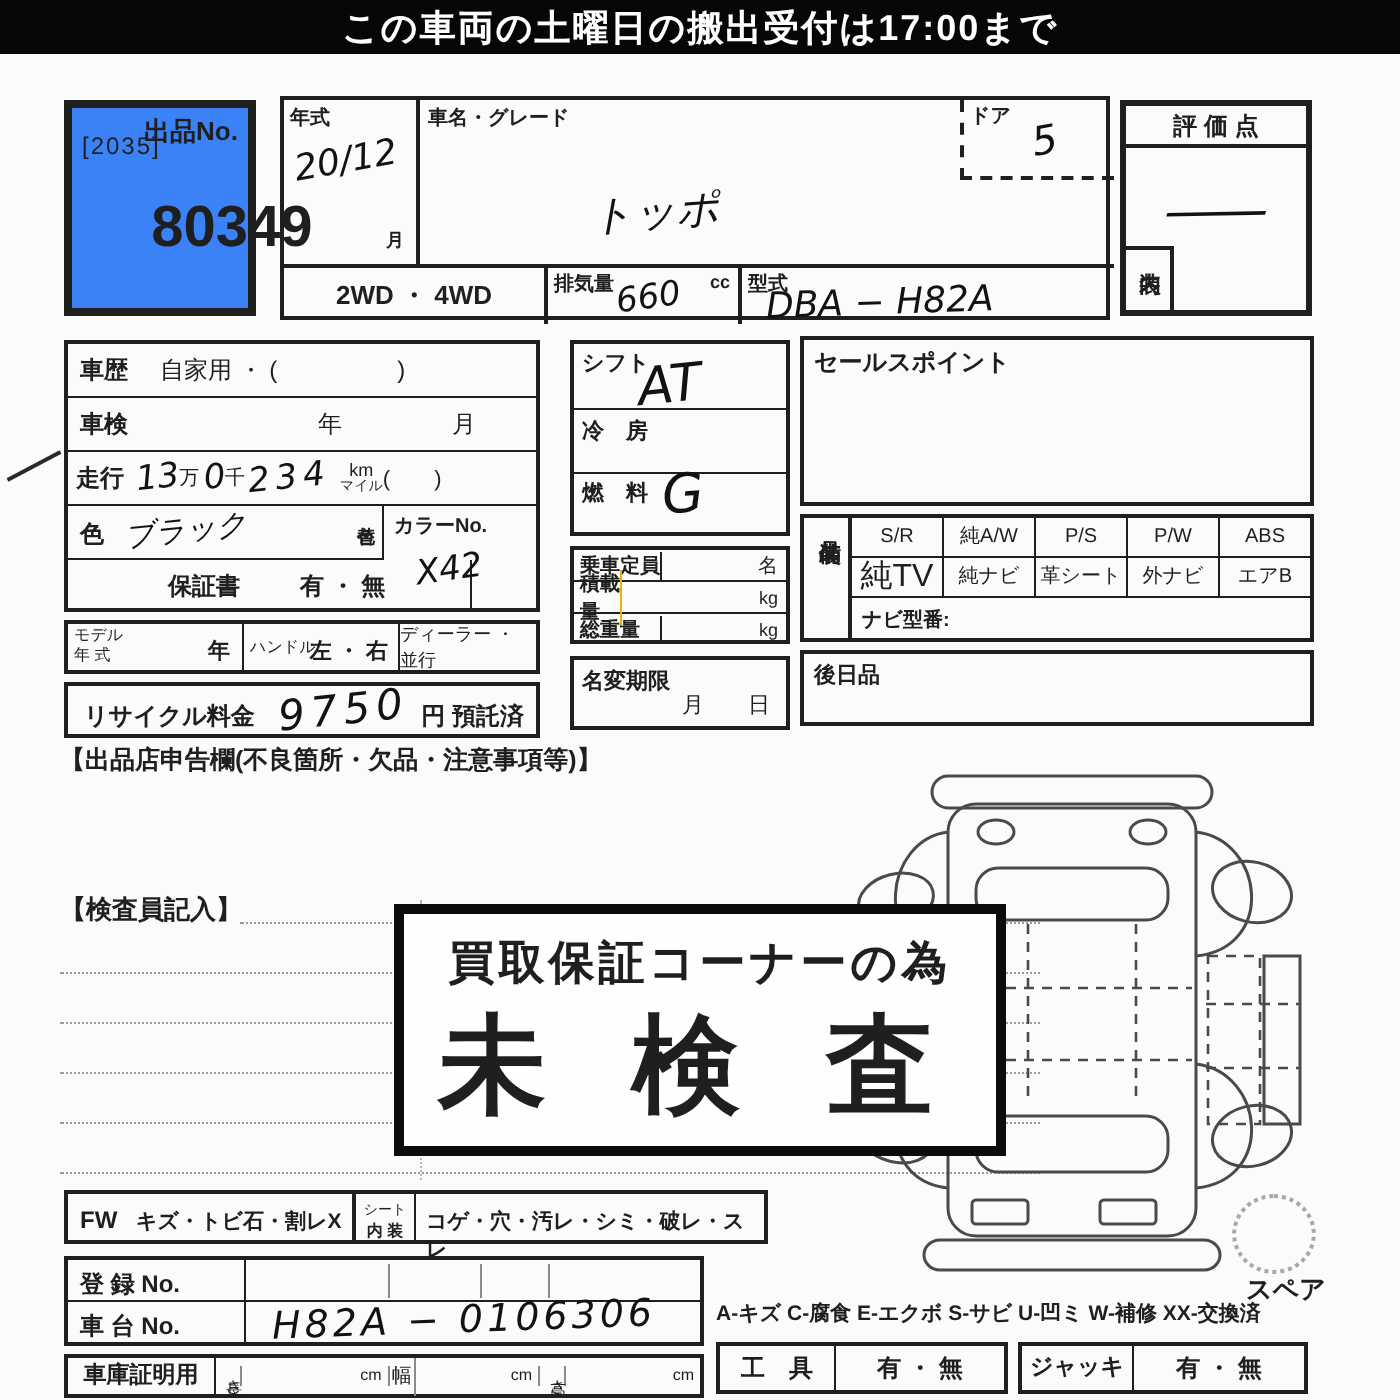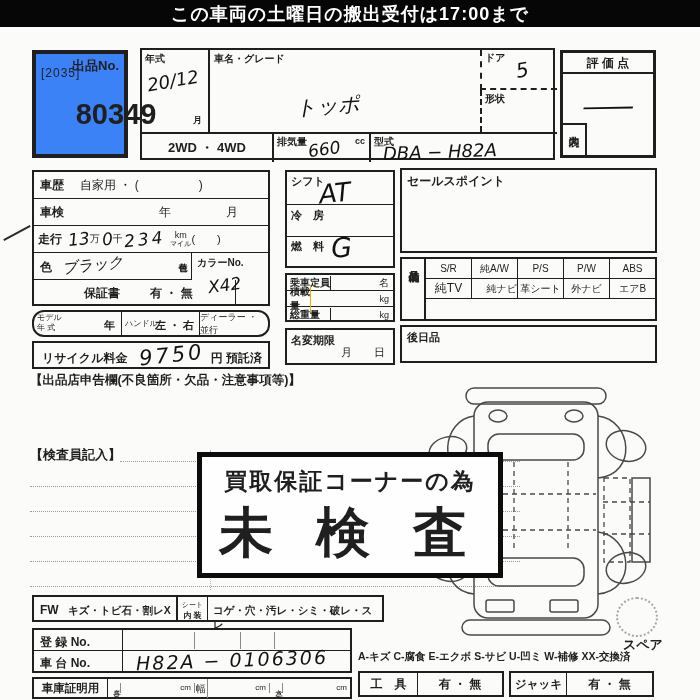--- a/index.html
+++ b/index.html
@@ -44,23 +44,20 @@
       <span class="lbl" style="position:absolute;bottom:5px;right:6px;font-size:9px;">月</span>
     </div>
     <div class="cell" style="left:68px;top:0;width:270px;height:82px;">
       <span class="lbl" style="position:absolute;top:2px;left:4px;font-size:10px;">車名・グレード</span>
       <span class="hw" style="position:absolute;bottom:12px;left:85px;font-size:21px;transform:rotate(-4deg);">トッポ</span>
     </div>
     <div class="cell" style="left:338px;top:0;width:77px;height:40px;border-left:2px dashed #1f1f1f;border-bottom:2px dashed #1f1f1f;">
       <span class="lbl" style="position:absolute;top:1px;left:3px;font-size:10px;">ドア</span>
       <span class="hw" style="position:absolute;top:8px;left:34px;font-size:20px;transform:rotate(-10deg);">5</span>
     </div>
-    <div class="cell" style="left:338px;top:40px;width:77px;height:42px;border-left:2px dashed #1f1f1f;">
-      <span class="lbl" style="position:absolute;top:2px;left:3px;font-size:10px;">形状</span>
-    </div>
     <div class="cell" style="left:0;top:82px;width:130px;height:30px;border-top:2px solid #1f1f1f;display:flex;align-items:center;justify-content:center;">
       <span class="lbl" style="font-size:13px;">2WD ・ 4WD</span>
     </div>
     <div class="cell" style="left:130px;top:82px;width:97px;height:30px;border-top:2px solid #1f1f1f;border-left:2px solid #1f1f1f;">
       <span class="lbl" style="position:absolute;top:1px;left:3px;font-size:10px;">排気量</span>
       <span class="hw" style="position:absolute;top:5px;left:34px;font-size:17px;transform:rotate(-8deg);">660</span>
       <span class="lbl" style="position:absolute;top:2px;right:4px;font-size:9px;">cc</span>
     </div>
     <div class="cell" style="left:227px;top:82px;width:188px;height:30px;border-top:2px solid #1f1f1f;border-left:2px solid #1f1f1f;">
       <span class="lbl" style="position:absolute;top:1px;left:3px;font-size:10px;">型式</span>
@@ -107,21 +104,21 @@
     <div class="cell" style="left:0;top:108px;width:158px;height:25px;border-right:1.5px solid #1f1f1f;margin-left:44px;">
       <span class="lbl" style="position:absolute;top:5px;left:6px;font-size:12px;">保証書</span>
       <span class="lbl" style="position:absolute;top:5px;left:72px;font-size:12px;">有 ・ 無</span>
     </div>
     <div class="cell" style="left:158px;top:81px;width:76px;height:52px;">
       <span class="lbl" style="position:absolute;top:3px;left:5px;font-size:10px;">カラーNo.</span>
       <span class="hw" style="position:absolute;top:22px;left:16px;font-size:17px;transform:rotate(-8deg);">X42</span>
     </div>
   </div>
 
-  <div class="bx" style="left:32px;top:310px;width:238px;height:27px;border-radius:12px;">
+  <div class="bx" style="left:32px;top:310px;width:238px;height:27px;">
     <div class="cell" style="left:0;top:0;width:88px;height:100%;border-right:1.5px solid #1f1f1f;">
       <span class="tiny" style="position:absolute;top:2px;left:3px;">モデル</span>
       <span class="tiny" style="position:absolute;top:12px;left:3px;">年 式</span>
       <span class="lbl" style="position:absolute;top:6px;right:6px;font-size:11px;">年</span>
     </div>
     <div class="cell" style="left:88px;top:0;width:78px;height:100%;border-right:1.5px solid #1f1f1f;">
       <span class="tiny" style="position:absolute;top:8px;left:3px;">ハンドル</span>
       <span class="lbl" style="position:absolute;top:6px;right:5px;font-size:11px;">左 ・ 右</span>
     </div>
     <div class="cell" style="left:166px;top:0;width:68px;height:100%;display:flex;align-items:center;justify-content:center;">
@@ -176,25 +173,28 @@
       <span class="vtext lbl" style="position:absolute;top:3px;left:6px;font-size:11px;">装備品</span>
     </div>
     <div class="row" style="position:absolute;left:24px;top:0;width:229px;height:20px;border-bottom:1.5px solid #1f1f1f;">
       <span style="flex:1;text-align:center;font-size:10px;border-right:1.5px solid #1f1f1f;line-height:19px;">S/R</span>
       <span style="flex:1;text-align:center;font-size:10px;border-right:1.5px solid #1f1f1f;line-height:19px;">純A/W</span>
       <span style="flex:1;text-align:center;font-size:10px;border-right:1.5px solid #1f1f1f;line-height:19px;">P/S</span>
       <span style="flex:1;text-align:center;font-size:10px;border-right:1.5px solid #1f1f1f;line-height:19px;">P/W</span>
       <span style="flex:1;text-align:center;font-size:10px;line-height:19px;">ABS</span>
     </div>
     <div class="row" style="position:absolute;left:24px;top:20px;width:229px;height:20px;border-bottom:1.5px solid #1f1f1f;">
-      <span style="flex:1;text-align:center;font-size:12px;border-right:1.5px solid #1f1f1f;line-height:19px;">純TV</span>
-      <span style="flex:1;text-align:right;font-size:10px;border-right:1.5px solid #1f1f1f;line-height:19px;">純ナビ</span>
+      <span style="flex:1;text-align:center;font-size:16px;border-right:1.5px solid #1f1f1f;line-height:19px;">純TV</span>
+      <span style="flex:1;text-align:center;font-size:10px;border-right:1.5px solid #1f1f1f;line-height:19px;">純ナビ</span>
       <span style="flex:1;text-align:center;font-size:10px;border-right:1.5px solid #1f1f1f;line-height:19px;">革シート</span>
       <span style="flex:1;text-align:center;font-size:10px;border-right:1.5px solid #1f1f1f;line-height:19px;">外ナビ</span>
       <span style="flex:1;text-align:center;font-size:10px;line-height:19px;">エアB</span>
+    </div>
+    <div class="cell" style="left:24px;top:40px;width:229px;height:20px;">
+      <span class="lbl" style="position:absolute;top:4px;left:5px;font-size:10px;">ナビ型番:</span>
     </div>
   </div>
 
   <div class="bx" style="left:400px;top:325px;width:257px;height:38px;">
     <span class="lbl" style="position:absolute;top:3px;left:5px;font-size:11px;">後日品</span>
   </div>
 
   <div class="abs lbl" style="left:30px;top:446px;font-size:13px;">【検査員記入】</div>
   <div class="dotline" style="left:120px;top:461px;width:400px;"></div>
   <div class="dotline" style="left:30px;top:486px;width:490px;"></div>

